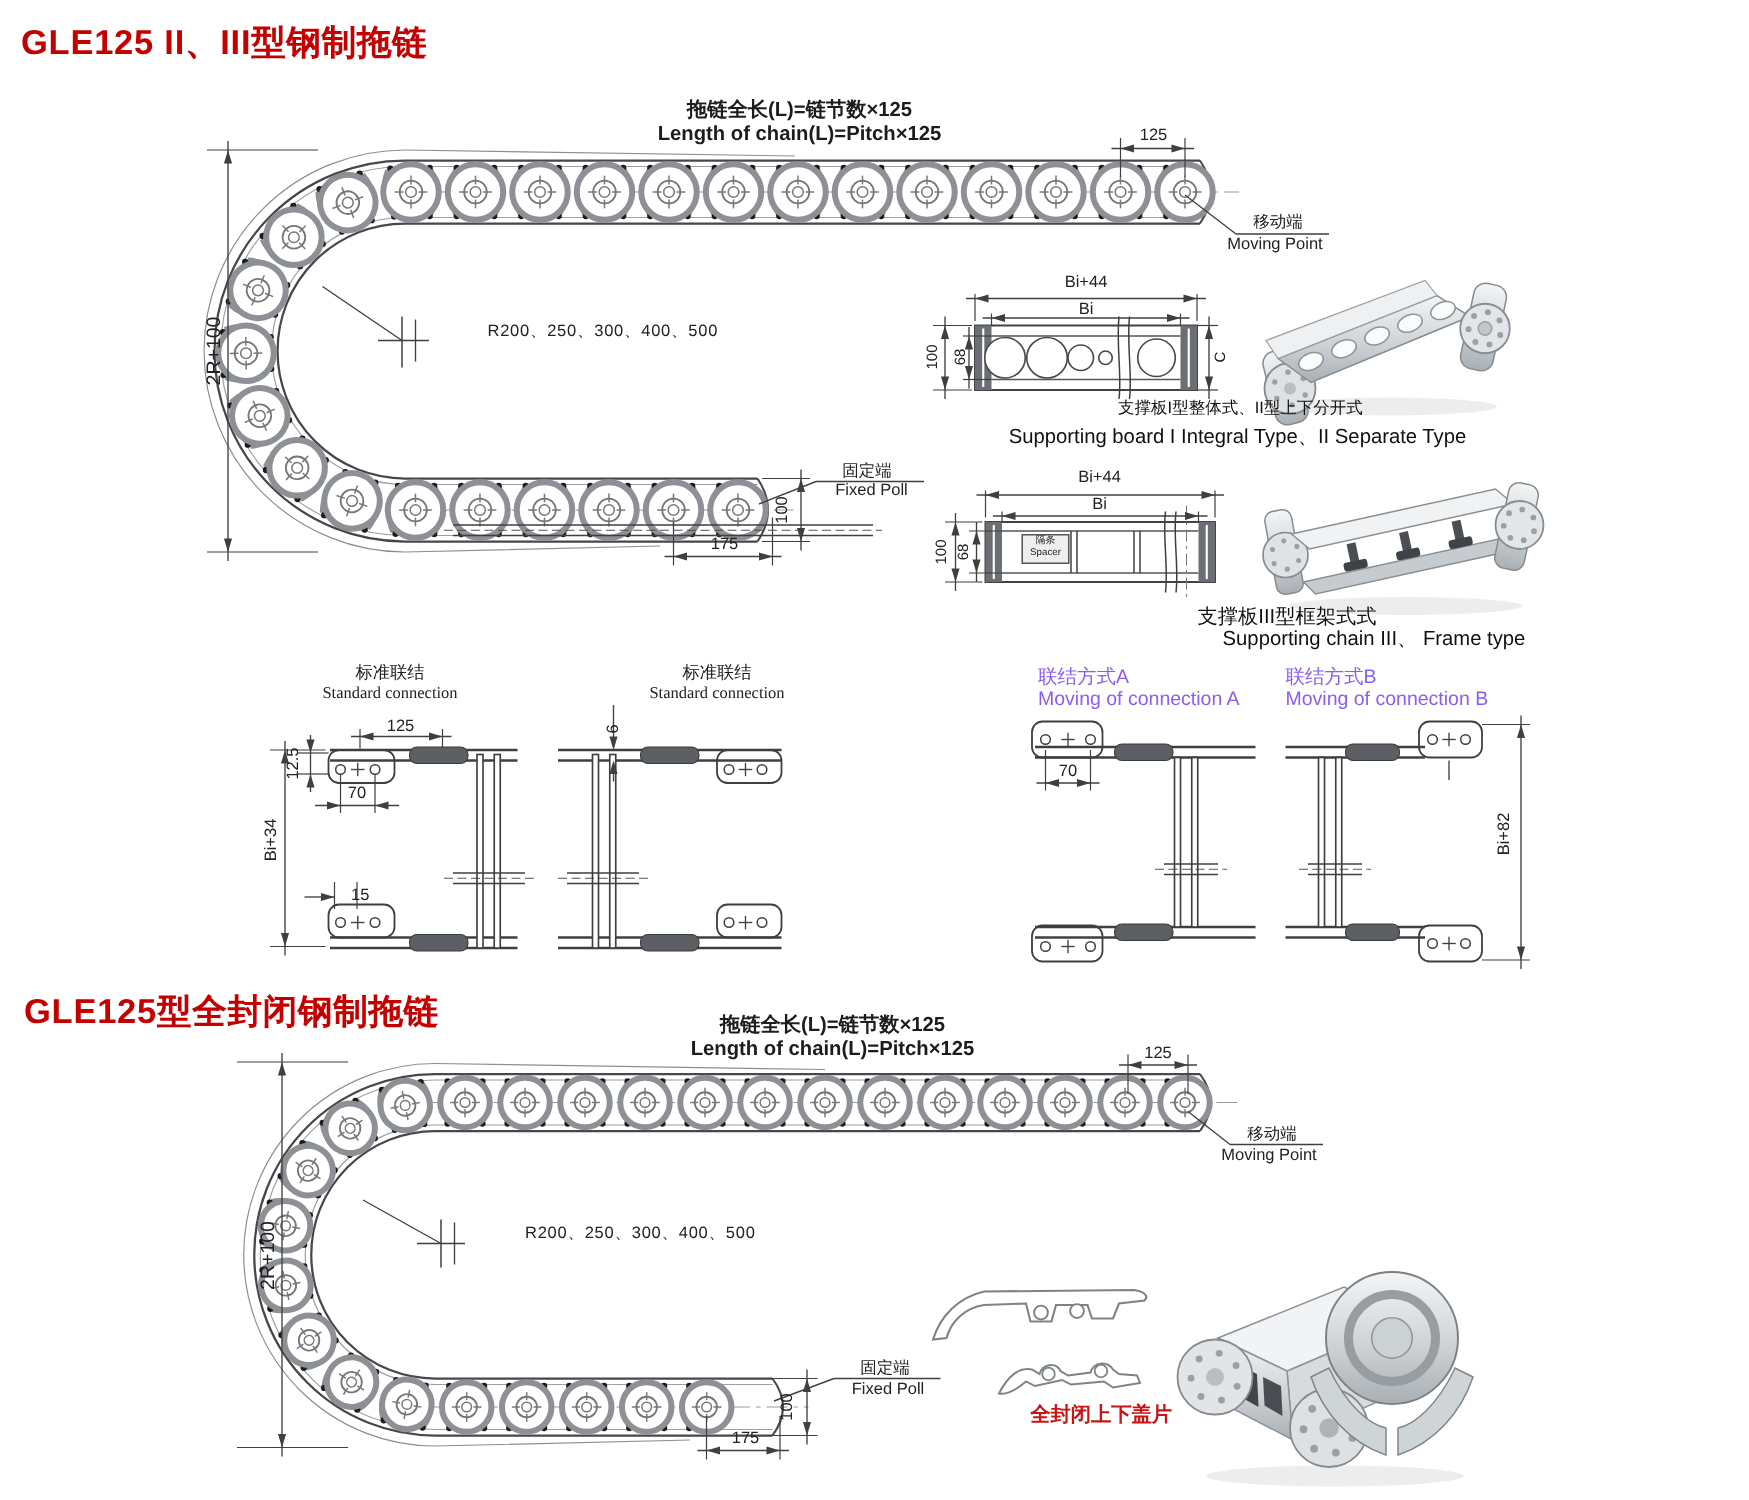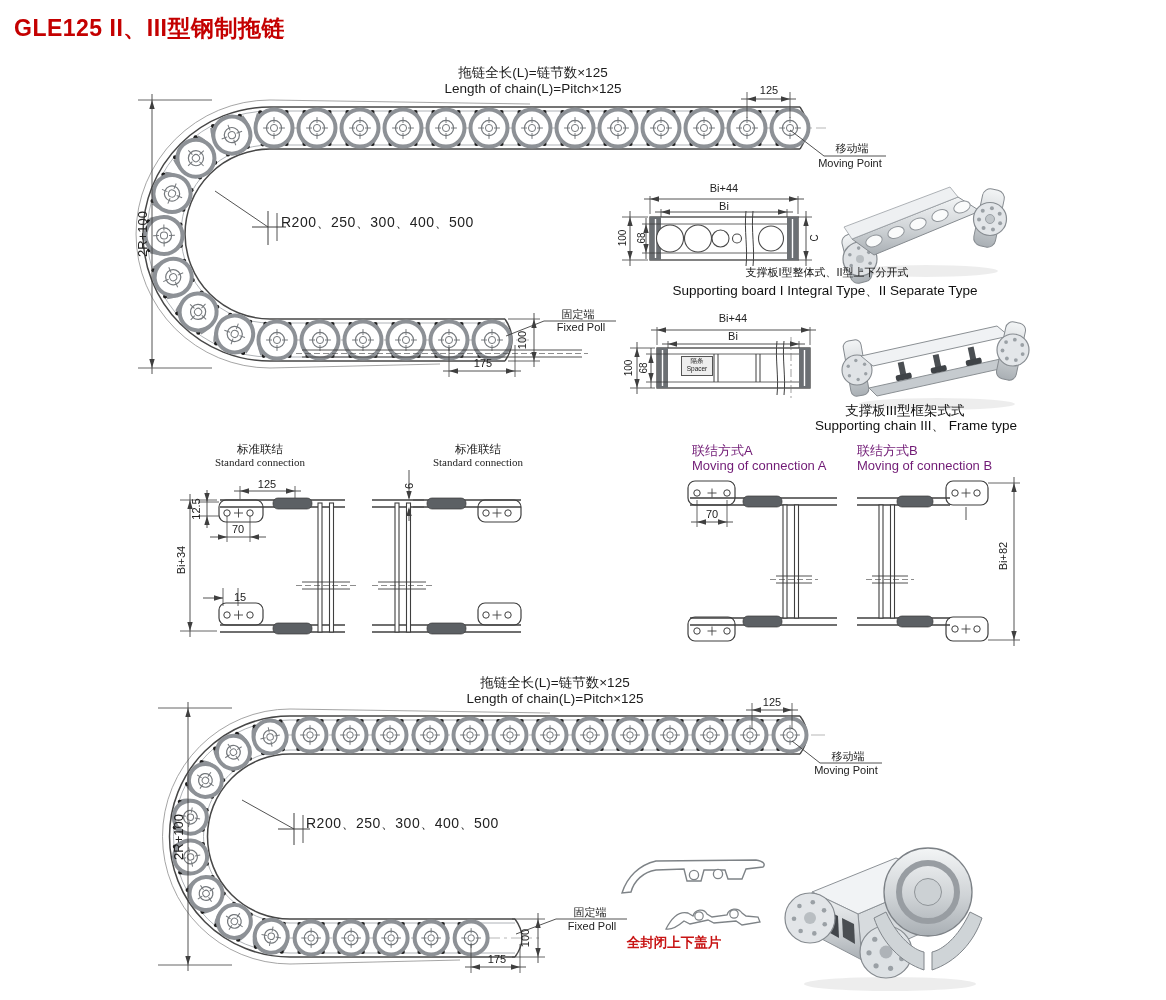--- a/index.html
+++ b/index.html
@@ -3,30 +3,30 @@
 <meta charset="utf-8">
 <style>
   html,body{margin:0;padding:0;background:#fff;}
   #page{position:relative;width:1119px;height:1000px;background:#fff;overflow:hidden;
         font-family:"Liberation Sans",sans-serif;}
   #art{position:absolute;left:0;top:0;}
   .lbl{position:absolute;white-space:nowrap;color:#262626;font-size:12px;line-height:1.1;}
   .c{transform:translateX(-50%);}
   .rot{transform:translate(-50%,-50%) rotate(-90deg);}
   .title{font-size:23px;font-weight:bold;color:#c40000;letter-spacing:.5px;}
-  .hdr{font-size:13.5px;font-weight:normal;color:#1c1c1c;}
+  .hdr{font-size:13.5px;font-weight:bold;color:#1c1c1c;}
   .dim{font-size:11px;color:#222;}
   .d10{font-size:10px;color:#222;}
   .d13{font-size:13px;color:#222;}
-  .dim15{font-size:14px;color:#222;letter-spacing:.5px;}
+  .dim15{font-size:11px;color:#222;letter-spacing:.5px;margin-left:44px;}
   .cap{font-size:13.5px;color:#101010;}
   .capcn{font-size:11px;color:#101010;}
   .cn11{font-size:11.5px;font-weight:normal;color:#1c1c1c;}
   .serif{font-family:"Liberation Serif",serif;font-size:11px;color:#222;}
-  .cl{font-size:13px;color:#701a75;}
+  .cl{font-size:13px;color:#8b5cf6;}
   .redcap{font-size:13.5px;font-weight:bold;color:#c81414;}
   .spacerbox{position:absolute;left:681px;top:356px;width:30px;height:18px;border:1px solid #555;
              background:#eeeeee;text-align:center;font-size:6.5px;line-height:1.25;color:#222;}
 </style>
 </head>
 <body>
 
 <div id="page">
   <svg id="art" width="1166" height="1000">
       <defs>
@@ -1161,45 +1161,46 @@
   <div class="lbl cap c" style="left:825px;top:284px">Supporting board I Integral Type、II Separate Type</div>
 
   <div class="lbl dim c" style="left:733px;top:312px">Bi+44</div>
   <div class="lbl dim c" style="left:733px;top:330px">Bi</div>
   <div class="lbl d10 rot" style="left:628px;top:368px">100</div>
   <div class="lbl d10 rot" style="left:643px;top:368px">68</div>
   <div class="spacerbox">
     <div>隔条</div>
     <div>Spacer</div>
   </div>
-  <div class="lbl cap c" style="left:905px;top:404px">支撑板III型框架式式</div>
+  <div class="lbl cap c" style="left:858px;top:404px">支撑板III型框架式式</div>
   <div class="lbl cap c" style="left:916px;top:419px">Supporting chain III、 Frame type</div>
 
   <div class="lbl cn11 c" style="left:260px;top:443px">标准联结</div>
   <div class="lbl serif c" style="left:260px;top:456px">Standard connection</div>
   <div class="lbl cn11 c" style="left:478px;top:443px">标准联结</div>
   <div class="lbl serif c" style="left:478px;top:456px">Standard connection</div>
   <div class="lbl cl" style="left:692px;top:444px">联结方式A</div>
   <div class="lbl cl" style="left:692px;top:459px">Moving of connection A</div>
   <div class="lbl cl" style="left:857px;top:444px">联结方式B</div>
   <div class="lbl cl" style="left:857px;top:459px">Moving of connection B</div>
   <div class="lbl dim c" style="left:267px;top:478px">125</div>
   <div class="lbl dim rot" style="left:196px;top:509px">12.5</div>
   <div class="lbl dim c" style="left:238px;top:523px">70</div>
   <div class="lbl dim rot" style="left:181px;top:560px">Bi+34</div>
   <div class="lbl dim" style="left:234px;top:591px">15</div>
   <div class="lbl dim rot" style="left:409px;top:486px">6</div>
   <div class="lbl dim c" style="left:712px;top:508px">70</div>
   <div class="lbl dim rot" style="left:1003px;top:556px">Bi+82</div>
 
+  <div class="lbl title" style="left:16px;top:662px">GLE125型全封闭钢制拖链</div>
   <div class="lbl hdr c" style="left:555px;top:676px">拖链全长(L)=链节数×125</div>
   <div class="lbl hdr c" style="left:555px;top:692px">Length of chain(L)=Pitch×125</div>
   <div class="lbl dim c" style="left:772px;top:696px">125</div>
   <div class="lbl dim c" style="left:848px;top:750px">移动端</div>
   <div class="lbl dim c" style="left:846px;top:764px">Moving Point</div>
   <div class="lbl dim15" style="left:306px;top:816px">R200、250、300、400、500</div>
   <div class="lbl d13 rot" style="left:179px;top:837px">2R+100</div>
   <div class="lbl dim c" style="left:590px;top:906px">固定端</div>
   <div class="lbl dim c" style="left:592px;top:920px">Fixed Poll</div>
   <div class="lbl dim rot" style="left:525px;top:938px">100</div>
   <div class="lbl dim c" style="left:497px;top:953px">175</div>
-  <div class="lbl redcap c" style="left:674px;top:936px">全封闭上下盖片</div>
+  <div class="lbl redcap c" style="left:734px;top:936px">全封闭上下盖片</div>
 </div>
 
 </body></html>

